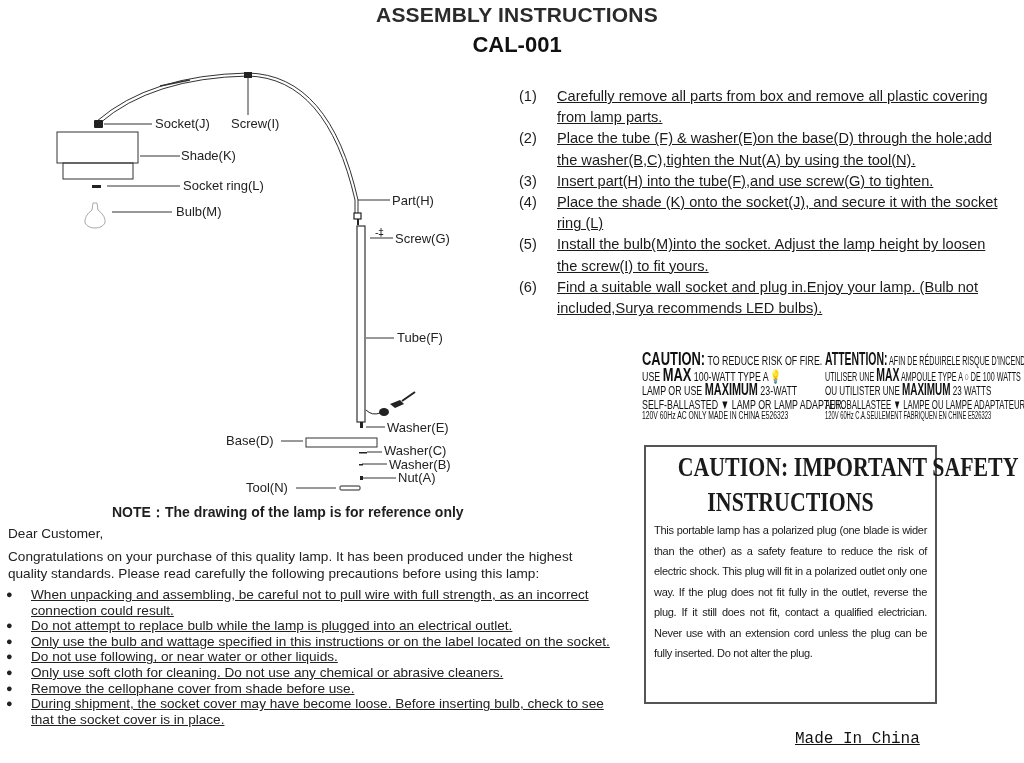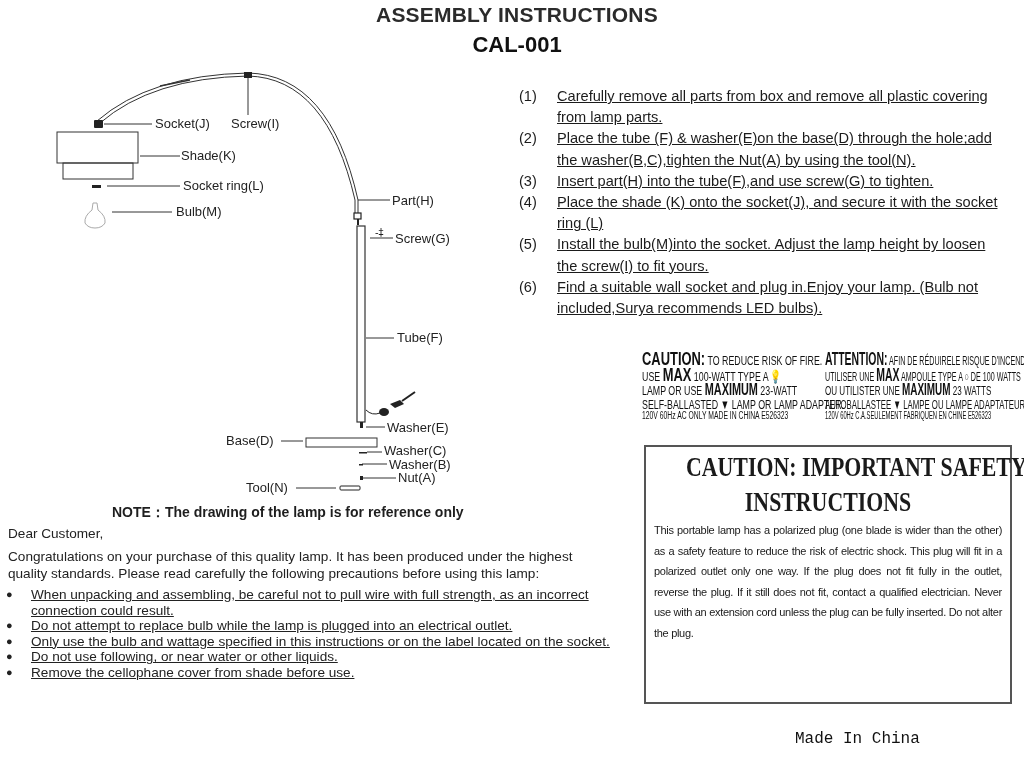--- a/index.html
+++ b/index.html
@@ -21,27 +21,27 @@
 
   
   #caution-label { left:642px; top:352px; width:380px; height:88px; font-family:"Liberation Sans Narrow","Liberation Sans", sans-serif; color:#111; }
   .cl-col { position:absolute; top:0; width:186px; transform-origin:0 0; }
   .cl-line { white-space:nowrap; line-height:13.5px; font-size:13px; transform:scaleX(0.68); transform-origin:0 0; }
   .cl-line b.big { font-size:19px; }
   .cl-line b.mid { font-size:16px; }
   .cl-line.small { font-size:10px; line-height:10px; }
 
   
-  #safety { left:644px; top:445px; width:368px; height:259px; border:2px solid #555; box-sizing:border-box; background:#fff; }
+  #safety { left:644px; top:445px; width:293px; height:259px; border:2px solid #555; box-sizing:border-box; background:#fff; }
   #safety-h1, #safety-h2 { text-align:center; font-family:"Liberation Serif", serif; font-weight:bold; font-size:28px; color:#1a1a1a; transform:scaleX(0.78); }
   #safety-h1 { margin-top:4px; white-space:nowrap; transform-origin:center; }
   #safety-h2 { margin-top:3px; transform-origin:center; }
   #safety-body { margin:2px 8px 0 8px; font-size:11px; line-height:20.5px; text-align:justify; text-align-last:left; color:#1a1a1a; letter-spacing:-0.3px; }
 
-  #made-in { left:795px; top:730px; font-family:"Liberation Mono", monospace; font-size:16px; color:#111; }
+  #made-in { left:795px; top:730px; font-family:"Liberation Mono", monospace; font-size:16px; color:#111;text-decoration:underline; }
 
   
   #note { left:112px; top:504px; font-size:14px; font-weight:bold; color:#1e1e1e; }
   #greeting { left:8px; top:526px; font-size:13.6px; color:#222; }
   #intro { left:8px; top:549px; width:600px; font-size:13.6px; line-height:16.5px; color:#222; }
   #precautions { left:6px; top:587px; width:610px; margin:0; padding:0; list-style:none; font-size:13.6px; line-height:15.6px; color:#222;text-decoration:underline; }
   #precautions li { position:relative; padding-left:25px; }
   #precautions li::before { content:"●"; position:absolute; left:0; top:0; font-size:11px; }
 </style>
 </head>
@@ -181,14 +181,16 @@
 <div class="abs" id="made-in">Made In China</div>
 
 <div class="abs" id="note">NOTE：The drawing of the lamp is for reference only</div>
 <div class="abs" id="greeting">Dear Customer,</div>
 <div class="abs" id="intro">Congratulations on your purchase of this quality lamp. It has been produced under the highest quality standards. Please read carefully the following precautions before using this lamp:</div>
 <ul class="abs" id="precautions">
     <li>When unpacking and assembling, be careful not to pull wire with full strength, as an incorrect connection could result.</li>
     <li>Do not attempt to replace bulb while the lamp is plugged into an electrical outlet.</li>
     <li>Only use the bulb and wattage specified in this instructions or on the label located on the socket.</li>
     <li>Do not use following, or near water or other liquids.</li>
+    <li>Only use soft cloth for cleaning. Do not use any chemical or abrasive cleaners.</li>
     <li>Remove the cellophane cover from shade before use.</li>
+    <li>During shipment, the socket cover may have become loose. Before inserting bulb, check to see that the socket cover is in place.</li>
   </ul>
 
 </body></html>

